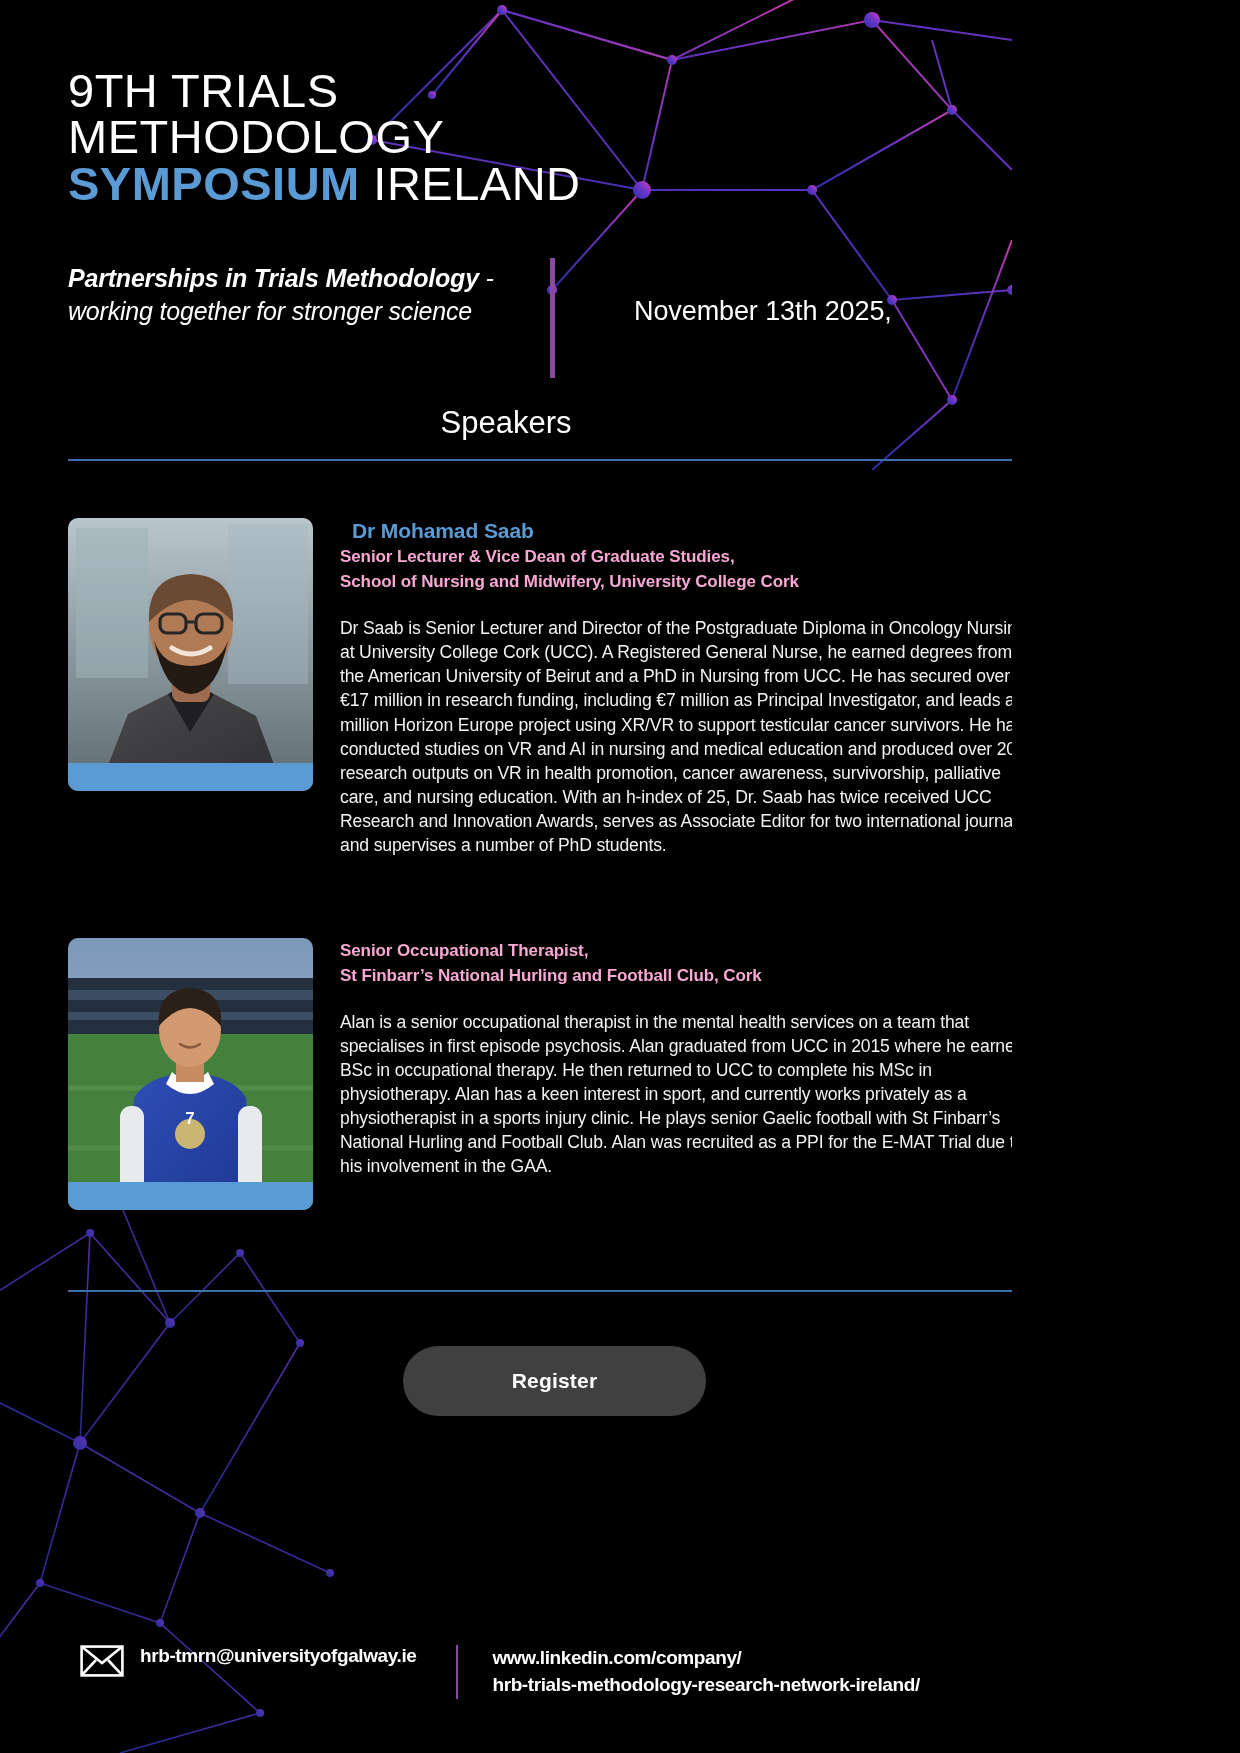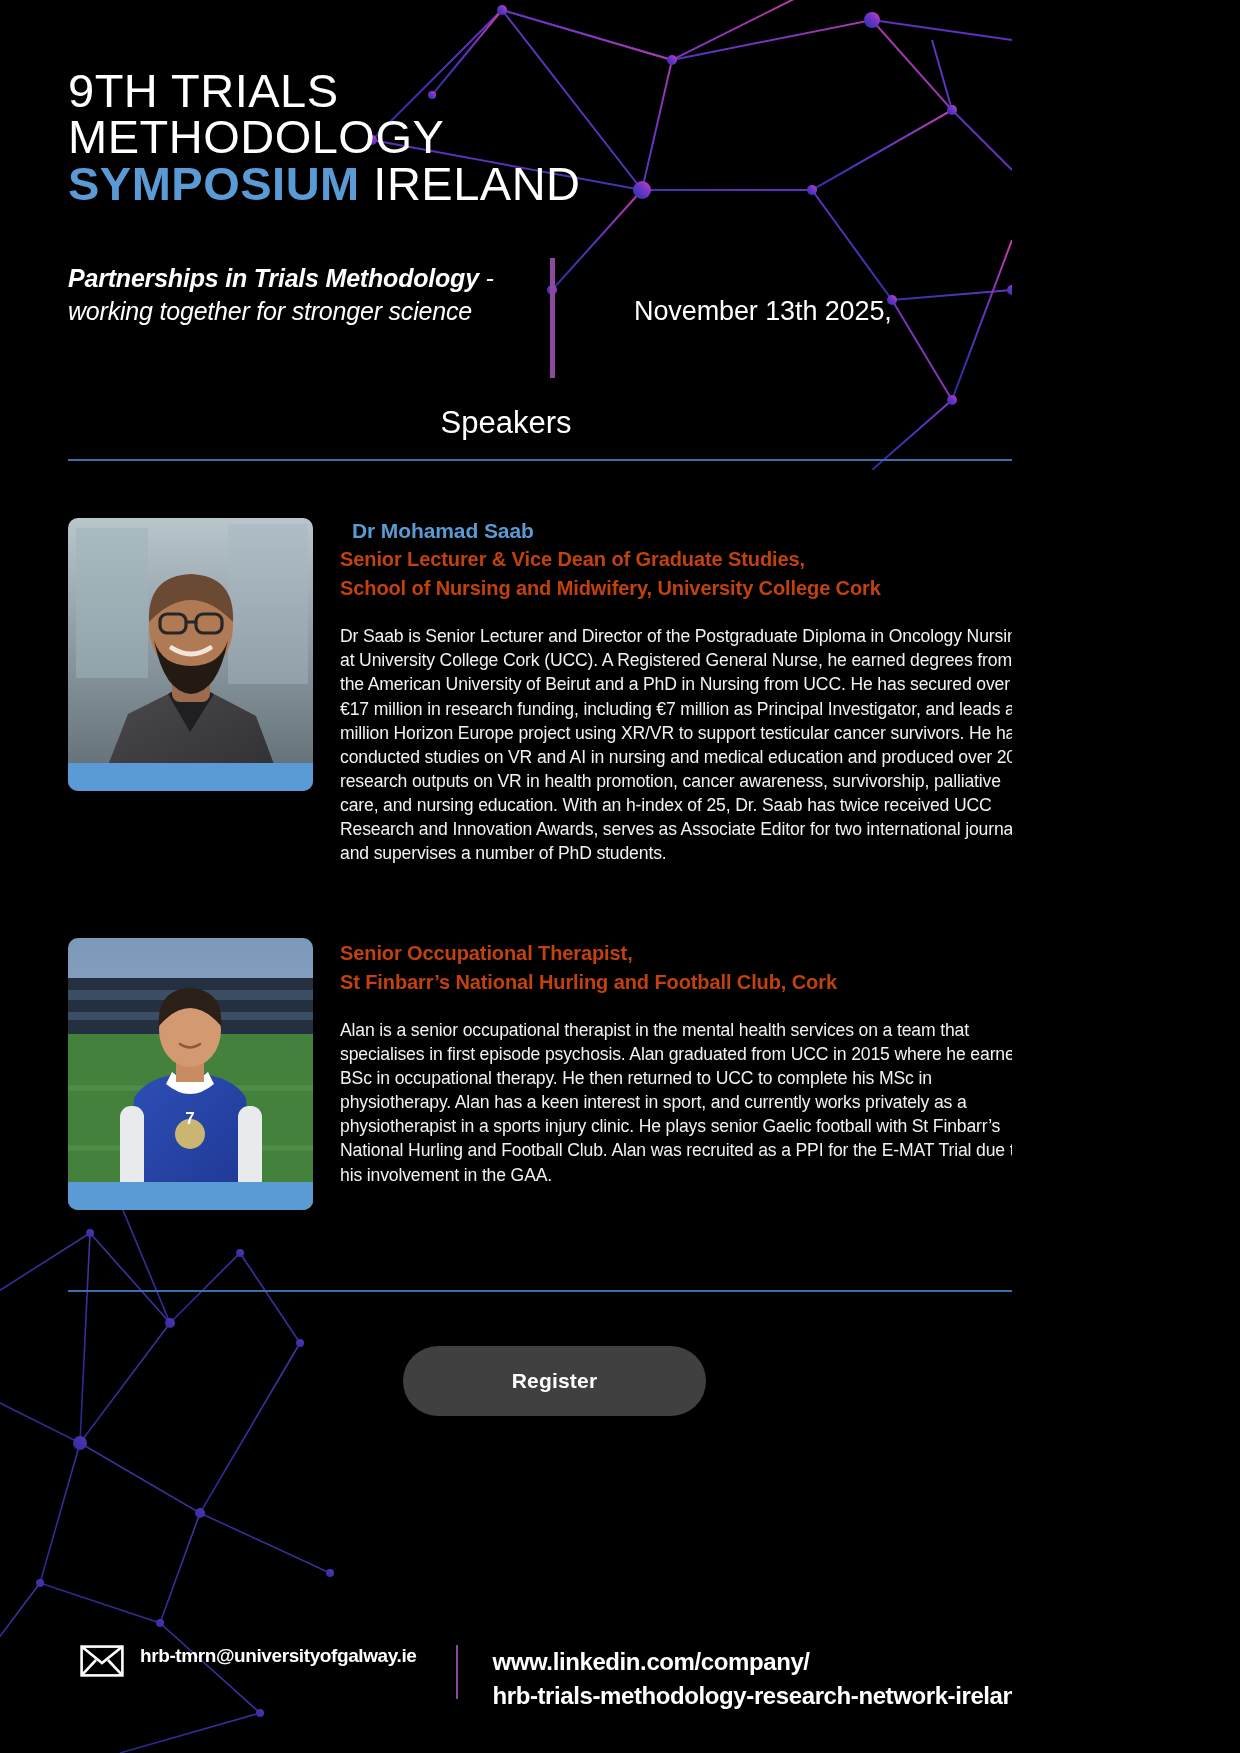--- a/index.html
+++ b/index.html
@@ -105,23 +105,23 @@
   .speaker-text { margin-left:272px; }
   .speaker-name {
     font-size:21px;
     font-weight:700;
     color:#5b9bd5;
     line-height:1.25;
     letter-spacing:-0.1px;
     margin-left:12px;
   }
   .speaker-role {
-    font-size:20px;
-    font-weight:700;
-    color:#c2410c;
+    font-size:17px;
+    font-weight:700;
+    color:#f9a8d4;
     line-height:1.35;
     letter-spacing:-0.1px;
     margin-top:2px;
   }
   .speaker-bio {
     margin-top:22px;
     font-size:17.6px;
     line-height:1.37;
     color:#f2f2f2;
     font-weight:400;
@@ -157,21 +157,21 @@
     letter-spacing:-0.4px;
     white-space:nowrap;
   }
   .footer-sep {
     width:2px; height:54px;
     background:#8a4a9e;
     margin:0 34px 0 40px;
     flex:0 0 auto;
   }
   .footer-link {
-    font-size:24px;
+    font-size:19px;
     font-weight:700;
     color:#ffffff;
     line-height:1.42;
     letter-spacing:-0.4px;
     white-space:nowrap;
   }
 </style>
 </head>
 <body>
 

